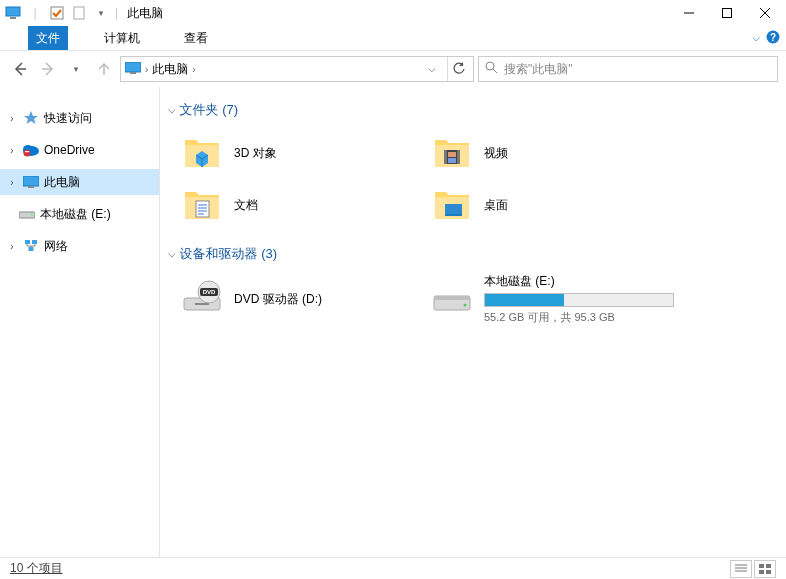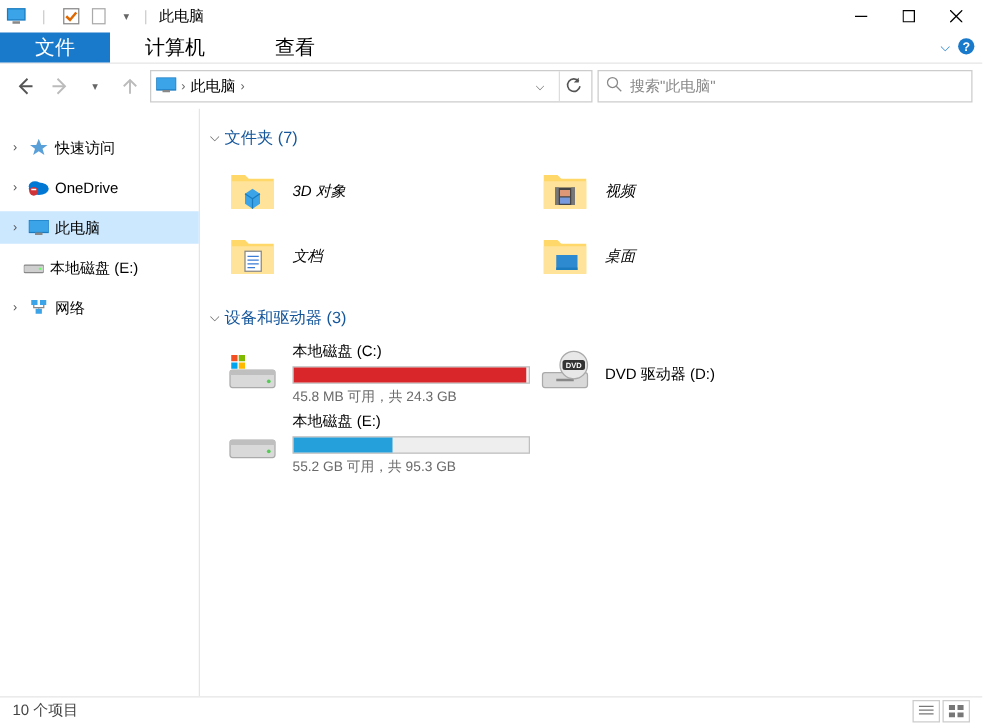--- a/index.html
+++ b/index.html
@@ -7,21 +7,21 @@
 
 
 .titlebar { height: 26px; display: flex; align-items: center; padding: 0 2px; }
 .titlebar .qat-icon { width: 18px; height: 18px; margin: 0 2px; display: flex; align-items: center; justify-content: center; }
 .titlebar .title { margin-left: 6px; font-size: 12px; }
 .titlebar .spacer { flex: 1; }
 .titlebar .winbtn { width: 38px; height: 26px; display: flex; align-items: center; justify-content: center; }
 
 
 .menubar { height: 25px; display: flex; align-items: stretch; border-bottom: 1px solid #e5e5e5; }
-.menubar .tab { padding: 0 28px; display: flex; align-items: center; font-size: 16px; }
+.menubar .tab { padding: 0 8px; display: flex; align-items: center; font-size: 12px; margin-left: 28px; }
 .menubar .tab.file { background: #1979ca; color: #fff; }
 .menubar .spacer { flex: 1; }
 .menubar .right { display: flex; align-items: center; padding-right: 6px; gap: 6px; }
 
 
 .toolbar { height: 36px; display: flex; align-items: center; padding: 4px 8px; gap: 4px; }
 .navbtn { width: 24px; height: 24px; display: flex; align-items: center; justify-content: center; color: #777; }
 .navbtn.dis { color: #bbb; }
 .addr { flex: 1; height: 26px; border: 1px solid #ccc; display: flex; align-items: center; padding: 0 4px; gap: 4px; }
 .addr .crumb { display: flex; align-items: center; gap: 4px; }
@@ -37,35 +37,35 @@
 .side-item.sel { background: #cce8ff; }
 .side-item .arrow { width: 12px; text-align: center; color: #555; font-size: 10px; }
 .side-item .ico { width: 18px; height: 18px; display: flex; align-items: center; justify-content: center; }
 .side-spacer { height: 6px; }
 
 .content { flex: 1; padding: 10px 0 0 6px; overflow: auto; }
 .group-header { display: flex; align-items: center; gap: 4px; color: #15569b; font-size: 13px; padding: 4px 2px; }
 .group-header .chev { font-size: 10px; color: #555; }
 
 .folder-grid { display: flex; flex-wrap: wrap; padding: 4px 0 10px 14px; }
-.folder-item { width: 250px; height: 52px; display: flex; align-items: center; gap: 10px; font-style: italic; }
+.folder-item { width: 250px; height: 52px; display: flex; align-items: center; gap: 10px; }
 .folder-item .icon { width: 44px; height: 44px; display: flex; align-items: center; justify-content: center; }
 .folder-item .label { font-size: 12px; }
 
 .drive-grid { display: flex; flex-wrap: wrap; padding: 4px 0 10px 14px; }
 .drive-item { width: 250px; height: 56px; display: flex; align-items: center; gap: 10px; }
 .drive-item .icon { width: 44px; height: 44px; display: flex; align-items: center; justify-content: center; }
 .drive-item .info { flex: 1; display: flex; flex-direction: column; gap: 3px; }
 .drive-item .name { font-size: 12px; }
 .drive-item .bar { width: 190px; height: 14px; border: 1px solid #bfbfbf; background: #eee; }
 .drive-item .fill { height: 100%; }
 .drive-item .stat { font-size: 11px; color: #6a6a6a; }
 
 
-.statusbar { position: absolute; bottom: 0; left: 0; right: 0; height: 22px; border-top: 1px solid #e5e5e5; display: flex; align-items: center; padding: 0 10px; color: #444; }
+.statusbar { position: absolute; bottom: 0; left: 0; right: 0; height: 22px; border-top: 1px solid #e5e5e5; display: flex; align-items: center; padding: 0 10px; color: #444; text-decoration: underline; }
 .statusbar .sp { flex: 1; }
 .viewbtn { width: 22px; height: 18px; border: 1px solid #ccc; margin-left: 2px; display:flex; align-items:center; justify-content:center; }
 
 
 .folder-svg { width: 40px; height: 40px; }
 .pc-mini { width: 16px; height: 12px; }
 </style>
 </head>
 <body>
 
@@ -299,42 +299,20 @@
     </div>
 
     <div class="group-header">
       <span class="chev">⌵</span>
       <span>设备和驱动器 (3)</span>
     </div>
     <div class="drive-grid">
       <div class="drive-item">
         <span class="icon">
           <svg width="42" height="42" viewBox="0 0 42 42">
-              <rect x="3" y="18" width="36" height="14" rx="2" fill="#d9d9d9" stroke="#aaa"></rect>
-              <rect x="3" y="18" width="36" height="4" fill="#bfbfbf"></rect>
-              <circle cx="34" cy="27" r="1.5" fill="#5c5"></circle>
-              <g transform="translate(4,6)">
-                <rect x="0" y="0" width="5" height="5" fill="#f25022"></rect>
-                <rect x="6" y="0" width="5" height="5" fill="#7fba00"></rect>
-                <rect x="0" y="6" width="5" height="5" fill="#00a4ef"></rect>
-                <rect x="6" y="6" width="5" height="5" fill="#ffb900"></rect>
-              </g>
-            </svg>
-        </span>
-        <div class="info">
-          <span class="name">本地磁盘 (C:)</span>
-          <div class="bar">
-              <div class="fill" style="width: 99%; background: rgb(217, 38, 42);"></div>
-            </div>
-          <span class="stat">45.8 MB 可用，共 24.3 GB</span>
-        </div>
-      </div>
-      <div class="drive-item">
-        <span class="icon">
-          <svg width="42" height="42" viewBox="0 0 42 42">
               <rect x="3" y="20" width="36" height="12" rx="2" fill="#d9d9d9" stroke="#aaa"></rect>
               <rect x="14" y="25" width="14" height="2" fill="#888"></rect>
               <circle cx="28" cy="14" r="11" fill="#e8e8e8" stroke="#aaa"></circle>
               <circle cx="28" cy="14" r="3" fill="#fff" stroke="#aaa"></circle>
               <rect x="19" y="10" width="18" height="8" rx="2" fill="#333"></rect>
               <text x="28" y="16" text-anchor="middle" fill="#fff" font-size="6" font-weight="bold">DVD</text>
             </svg>
         </span>
         <div class="info">
           <span class="name">DVD 驱动器 (D:)</span>

